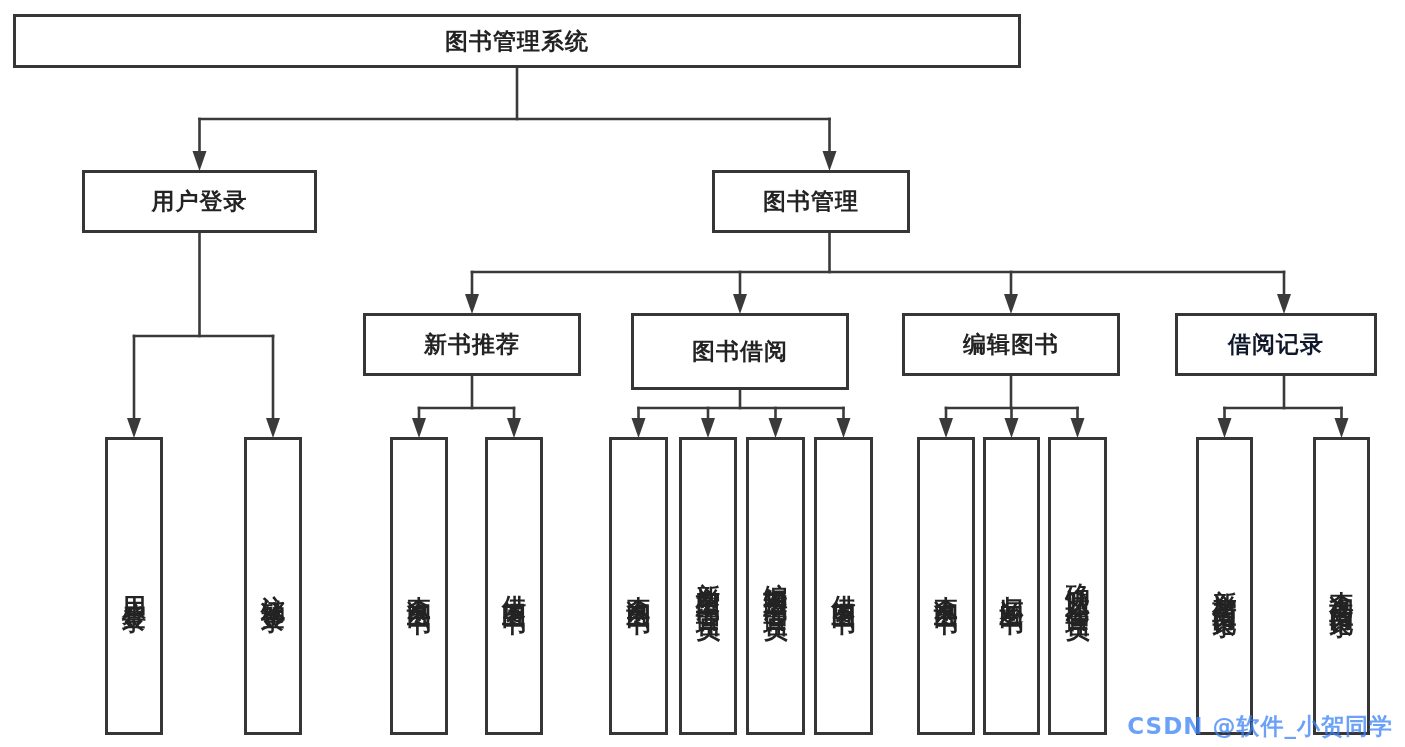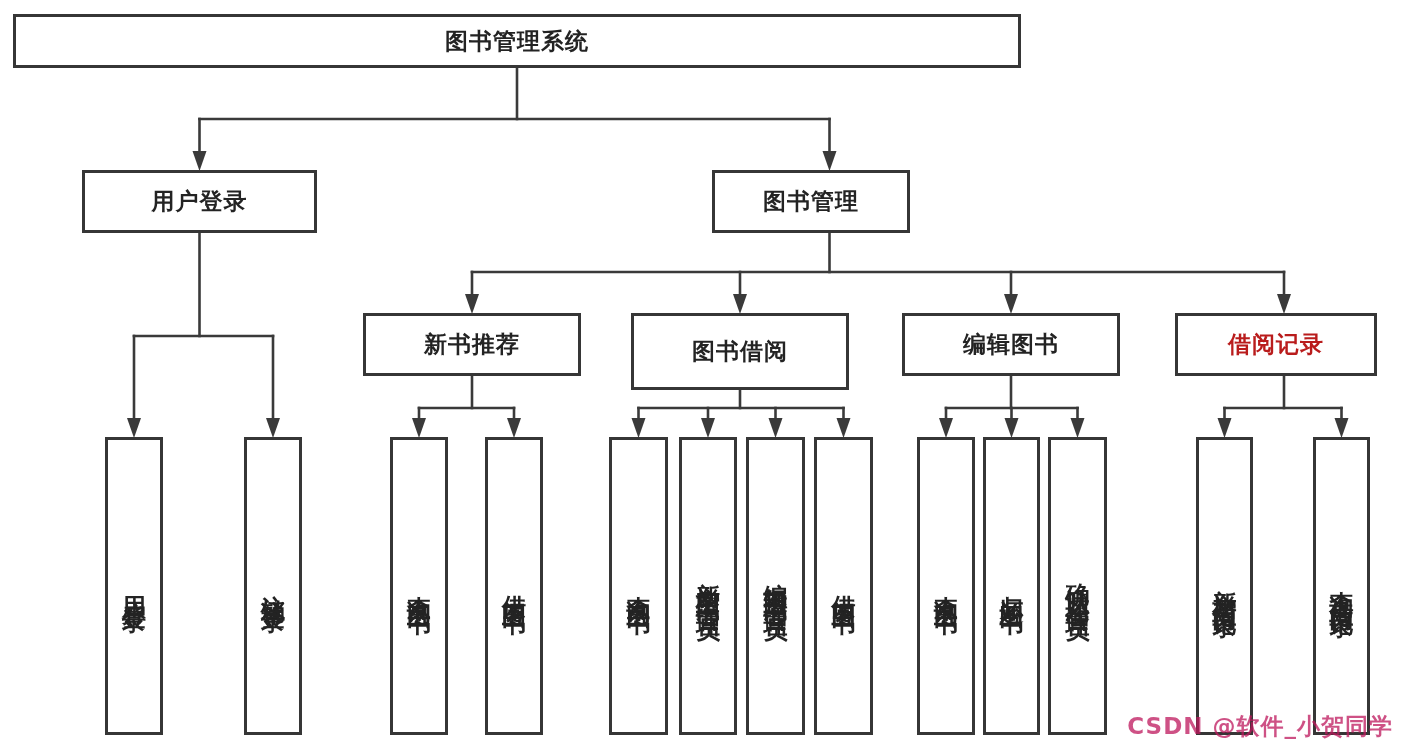--- a/index.html
+++ b/index.html
@@ -109,29 +109,29 @@
       <line x1="1341.5" y1="408" x2="1341.5" y2="421" stroke="#3a3a3a" stroke-width="2.6" stroke-linecap="square"></line>
       <polygon points="1334.5,418 1348.5,418 1341.5,438" fill="#3a3a3a"></polygon>
     </svg>
   <div id="nodes">
       <div class="node h" style="left: 13px; top: 14px; width: 1008px; height: 54px; border-color: rgb(54, 54, 54); color: rgb(35, 35, 35);">图书管理系统</div>
       <div class="node h" style="left: 82px; top: 170px; width: 235px; height: 63px; border-color: rgb(54, 54, 54); color: rgb(35, 35, 35);">用户登录</div>
       <div class="node h" style="left: 712px; top: 170px; width: 198px; height: 63px; border-color: rgb(54, 54, 54); color: rgb(35, 35, 35);">图书管理</div>
       <div class="node h" style="left: 363px; top: 313px; width: 218px; height: 63px; border-color: rgb(54, 54, 54); color: rgb(35, 35, 35);">新书推荐</div>
       <div class="node h" style="left: 631px; top: 313px; width: 218px; height: 77px; border-color: rgb(54, 54, 54); color: rgb(35, 35, 35);">图书借阅</div>
       <div class="node h" style="left: 902px; top: 313px; width: 218px; height: 63px; border-color: rgb(54, 54, 54); color: rgb(35, 35, 35);">编辑图书</div>
-      <div class="node h" style="left: 1175px; top: 313px; width: 202px; height: 63px; border-color: rgb(54, 54, 54); color: #b91c1c;">借阅记录</div>
+      <div class="node h" style="left: 1175px; top: 313px; width: 202px; height: 63px; border-color: rgb(54, 54, 54); color: #0f172a;">借阅记录</div>
       <div class="node v" style="left: 105px; top: 437px; width: 58px; height: 298px; border-color: rgb(54, 54, 54); color: rgb(35, 35, 35);">用户登录</div>
       <div class="node v" style="left: 244px; top: 437px; width: 58px; height: 298px; border-color: rgb(54, 54, 54); color: rgb(35, 35, 35);">注销登录</div>
       <div class="node v" style="left: 390px; top: 437px; width: 58px; height: 298px; border-color: rgb(54, 54, 54); color: rgb(35, 35, 35);">查询图书</div>
       <div class="node v" style="left: 485px; top: 437px; width: 58px; height: 298px; border-color: rgb(54, 54, 54); color: rgb(35, 35, 35);">借阅图书</div>
       <div class="node v" style="left: 609px; top: 437px; width: 59px; height: 298px; border-color: rgb(54, 54, 54); color: rgb(35, 35, 35);">查询图书</div>
       <div class="node v" style="left: 679px; top: 437px; width: 58px; height: 298px; border-color: rgb(54, 54, 54); color: rgb(35, 35, 35);">新增图书（管理员）</div>
       <div class="node v" style="left: 746px; top: 437px; width: 59px; height: 298px; border-color: rgb(54, 54, 54); color: rgb(35, 35, 35);">编辑图书（管理员）</div>
       <div class="node v" style="left: 814px; top: 437px; width: 59px; height: 298px; border-color: rgb(54, 54, 54); color: rgb(35, 35, 35);">借阅图书</div>
       <div class="node v" style="left: 917px; top: 437px; width: 58px; height: 298px; border-color: rgb(54, 54, 54); color: rgb(35, 35, 35);">查询图书</div>
       <div class="node v" style="left: 983px; top: 437px; width: 57px; height: 298px; border-color: rgb(54, 54, 54); color: rgb(35, 35, 35);">归还图书</div>
       <div class="node v" style="left: 1048px; top: 437px; width: 59px; height: 298px; border-color: rgb(54, 54, 54); color: rgb(35, 35, 35);">确认归还（管理员）</div>
       <div class="node v" style="left: 1196px; top: 437px; width: 57px; height: 298px; border-color: rgb(54, 54, 54); color: rgb(35, 35, 35);">新增借阅记录</div>
       <div class="node v" style="left: 1313px; top: 437px; width: 57px; height: 298px; border-color: rgb(54, 54, 54); color: rgb(35, 35, 35);">查询借阅记录</div>
     </div>
-  <div class="watermark" style="color: #be185d; margin-left: 35px;">CSDN @软件_小贺同学</div>
+  <div class="watermark" style="color: #3b82f6; margin-left: 35px;">CSDN @软件_小贺同学</div>
 </div>
 
 </body></html>

